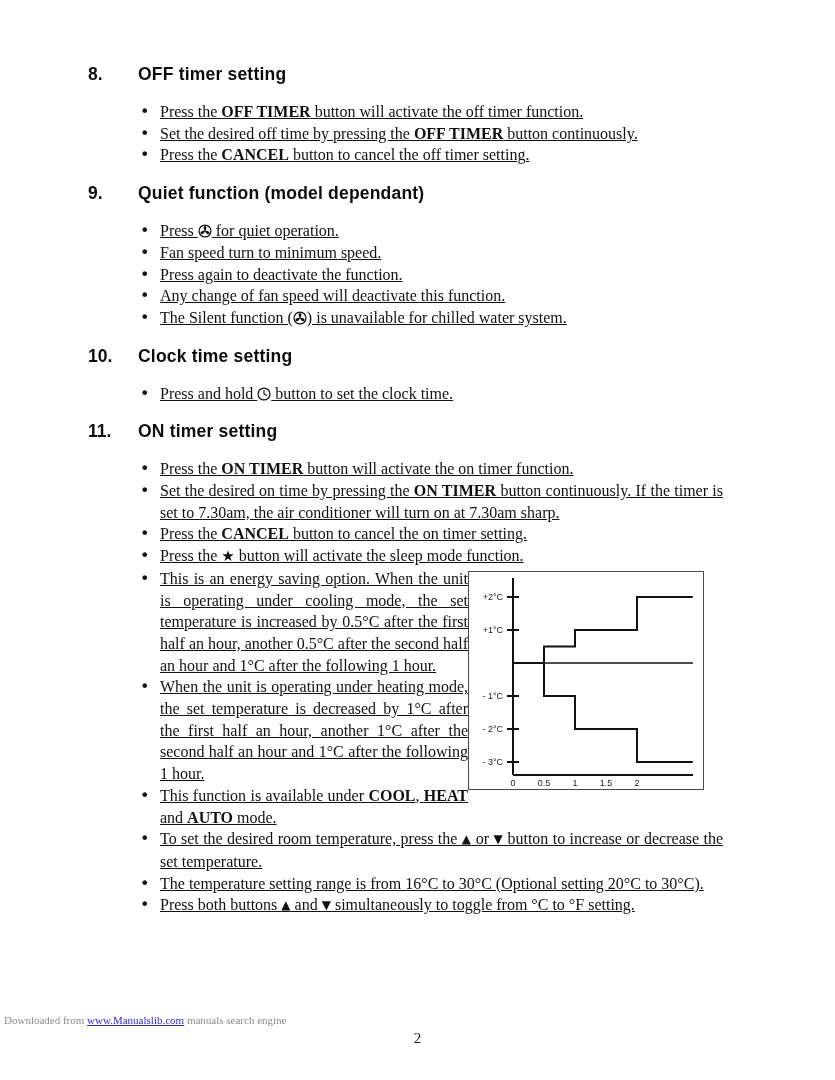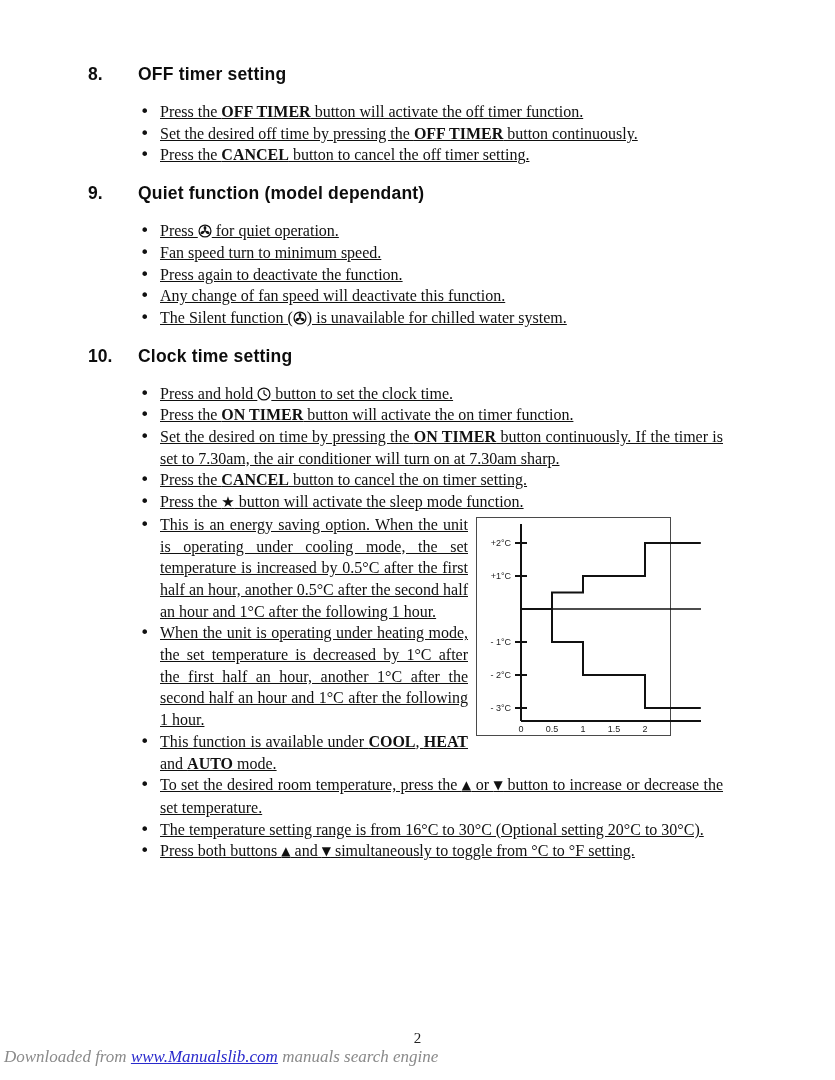--- a/index.html
+++ b/index.html
@@ -10,30 +10,30 @@
   .sec-head{display:flex;align-items:baseline;font-family:"Liberation Sans", sans-serif;
             font-weight:bold;font-size:17.5px;line-height:22px;color:#0d0d0d;}
   .sec-num{width:34px;flex:none;}
   .sec-title{margin:16px;font-size:17.5px;font-weight:bold;letter-spacing:.2px;}
   ul.bullets{list-style:none;margin:0;padding:0 0 0 52px;}
   li.bullet{display:flex;font-size:16px;line-height:21.7px;}
   .marker{width:20px;flex:none;}
   .btext{flex:1;text-align:justify;text-decoration:underline;}
   .split-row{display:flex;align-items:flex-start;}
   ul.bullets.narrow{box-sizing:border-box;width:380px;flex:none;}
-  .chart-box{box-sizing:border-box;width:195px;height:219px;border:1px solid #4a4a4a;
-             margin-left:8px;margin-top:3px;flex:none;background:#fff;}
+  .chart-box{box-sizing:border-box;width:236px;height:219px;border:1px solid #4a4a4a;
+             margin-left:0;margin-top:3px;flex:none;background:#fff;}
   .icon-svg{display:inline-block;vertical-align:-2px;}
   .glyph{font-family:"DejaVu Sans", sans-serif;}
   .star-glyph{font-size:15px;}
   .tri-glyph{font-size:12px;vertical-align:1px;}
   b{font-weight:bold;}
   .page-num{position:absolute;top:1030px;left:0;width:100%;text-align:center;
             font-size:15px;color:#222;}
-  .footer{position:absolute;left:4px;top:1047px;font-size:17px;color:#8a8a8a;font-style:italic;}
+  .footer{position:absolute;left:4px;top:1014px;font-size:11px;color:#8a8a8a;}
   .footer a{color:#2a2acc;text-decoration:underline;}
   svg text{font-family:"Liberation Sans", sans-serif;font-size:9px;fill:#222;}
 </style>
 </head>
 <body>
 
 <div class="page">
   <main id="sections">
       <section>
         <div class="sec-head">
@@ -105,20 +105,24 @@
             <span class="marker glyph">•</span>
             <div class="btext">Press and hold <span><svg width="14" height="14" viewBox="0 0 16 16" class="icon-svg">
                   <circle cx="8" cy="8" r="6.8" fill="none" stroke="#111" stroke-width="1.4"></circle>
                   <line x1="8" y1="8" x2="8" y2="3.6" stroke="#111" stroke-width="1.3"></line>
                   <line x1="8" y1="8" x2="11.2" y2="10" stroke="#111" stroke-width="1.3"></line>
                 </svg></span> button to set the clock time.</div>
           </li>
         </ul>
       </section>
       <section>
+        <div class="sec-head">
+          <span class="sec-num">11.</span>
+          <h2 class="sec-title">ON timer setting</h2>
+        </div>
         <ul class="bullets">
           <li class="bullet">
             <span class="marker glyph">•</span>
             <div class="btext">Press the <b>ON TIMER</b> button will activate the on timer function.</div>
           </li>
           <li class="bullet">
             <span class="marker glyph">•</span>
             <div class="btext">Set the desired on time by pressing the <b>ON TIMER</b> button continuously. If the timer is set to 7.30am, the air conditioner will turn on at 7.30am sharp.</div>
           </li>
           <li class="bullet">

